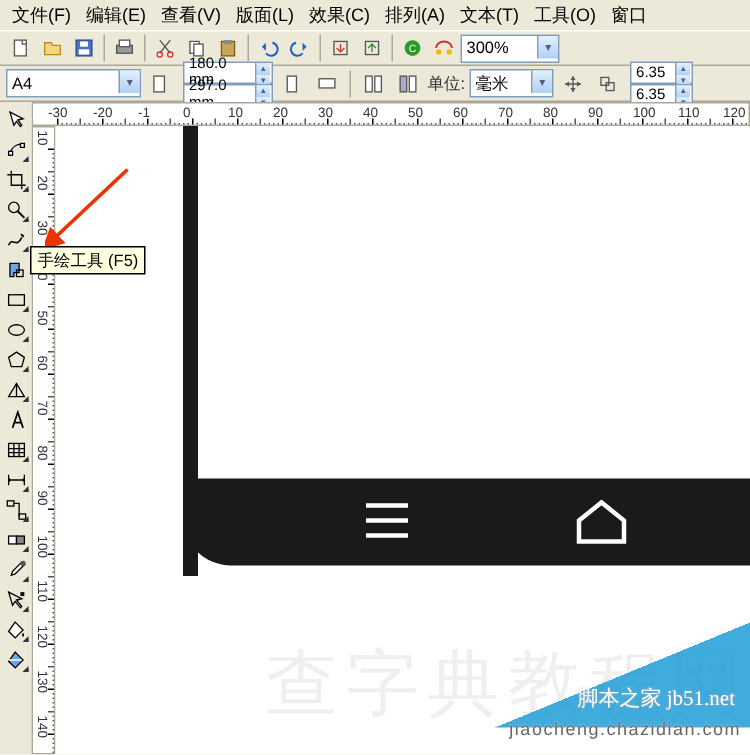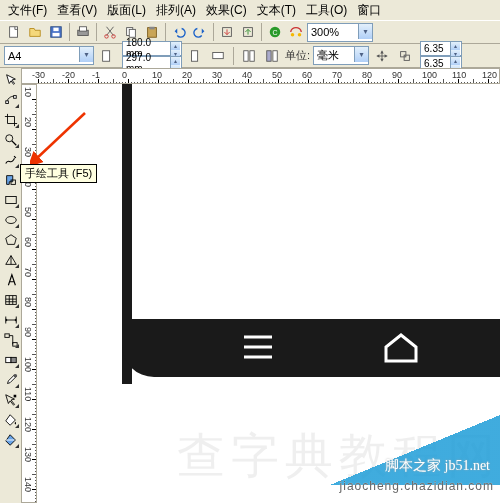--- a/index.html
+++ b/index.html
@@ -40,24 +40,25 @@
   .lbl { font-size: 11px; color:#333; }
   .icon-stack { display:flex; flex-direction:column; gap:0; margin-left:2px;}
   .icon-stack .field { height: 15px; font-size: 10px; width: 60px; padding-right:14px;}
   .icon-stack .spin-arrows{ width:10px;}
 </style>
 </head>
 <body>
 
 <div class="menubar">
   <span>文件(F)</span>
+  <span>编辑(E)</span>
   <span>查看(V)</span>
   <span>版面(L)</span>
+  <span>效果(C)</span>
   <span>排列(A)</span>
-  <span>效果(C)</span>
   <span>文本(T)</span>
   <span>工具(O)</span>
   <span>窗口</span>
 </div>
 
 <div class="toolbar">
   <div class="tbtn">
       <svg viewBox="0 0 16 16">
         <rect x="3" y="2" width="9" height="12" fill="#fff" stroke="#555"></rect>
         <path d="M9 2v3h3" fill="none" stroke="#555"></path>

